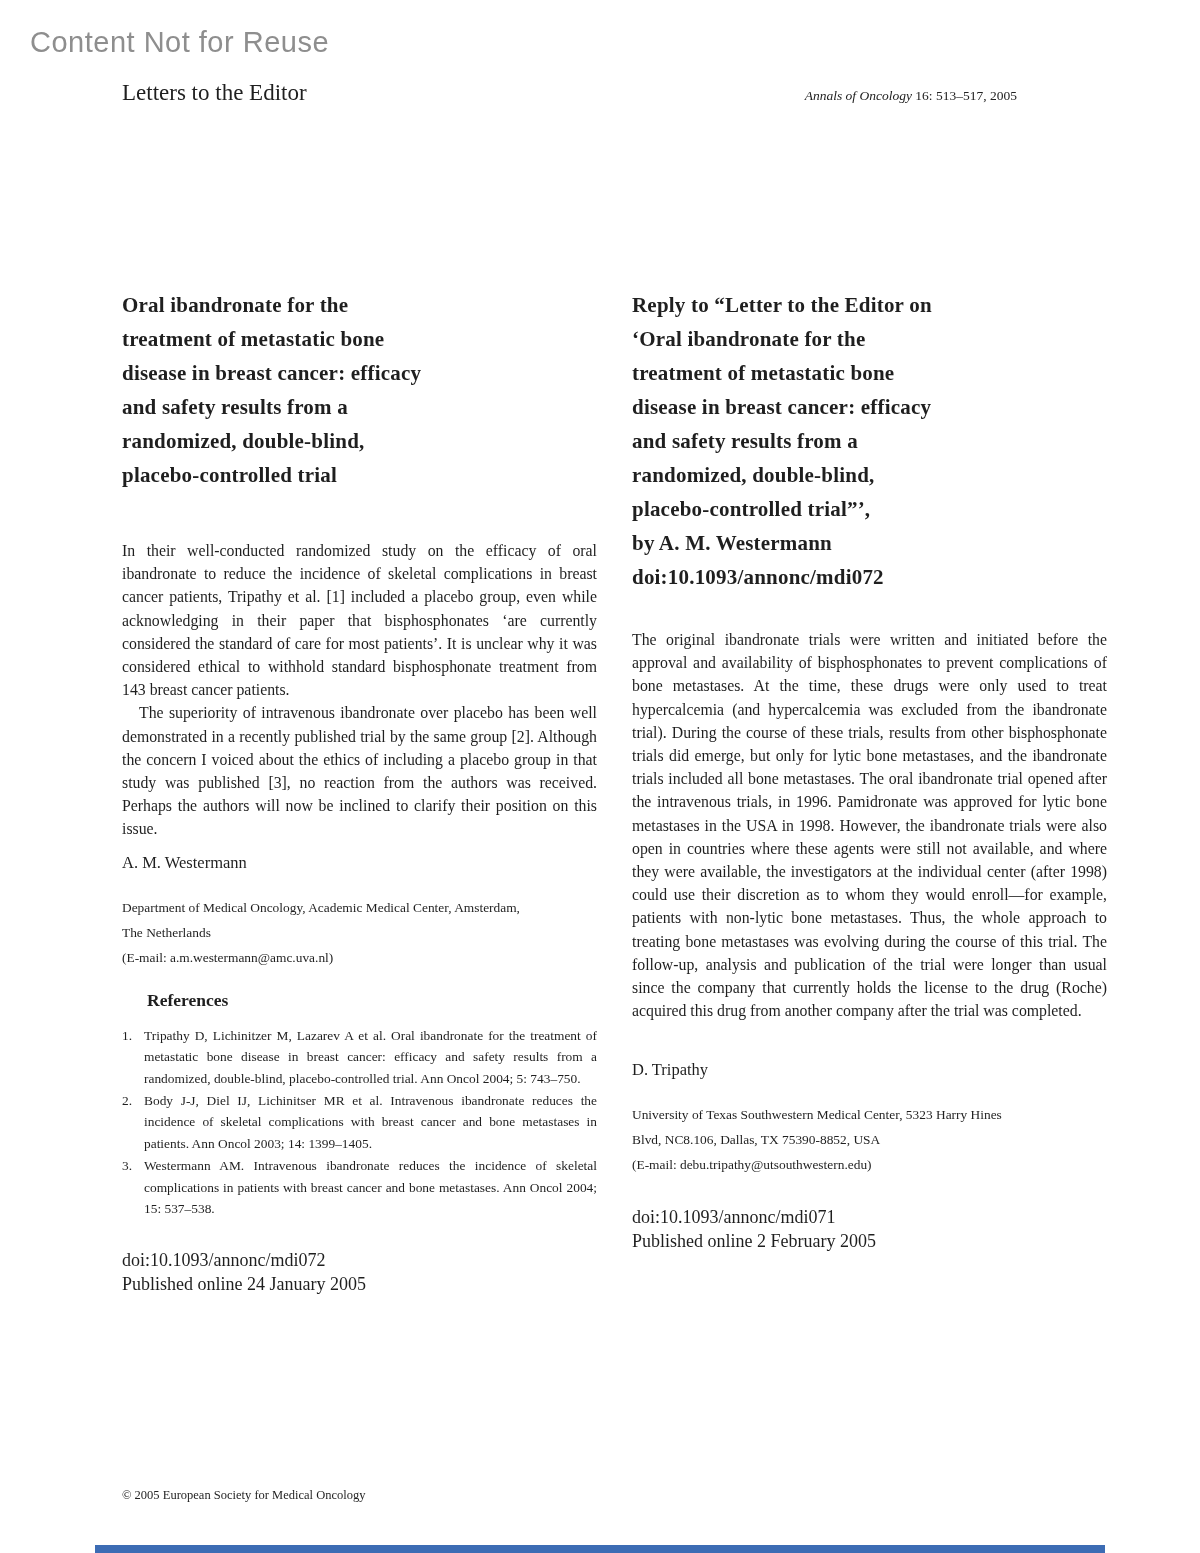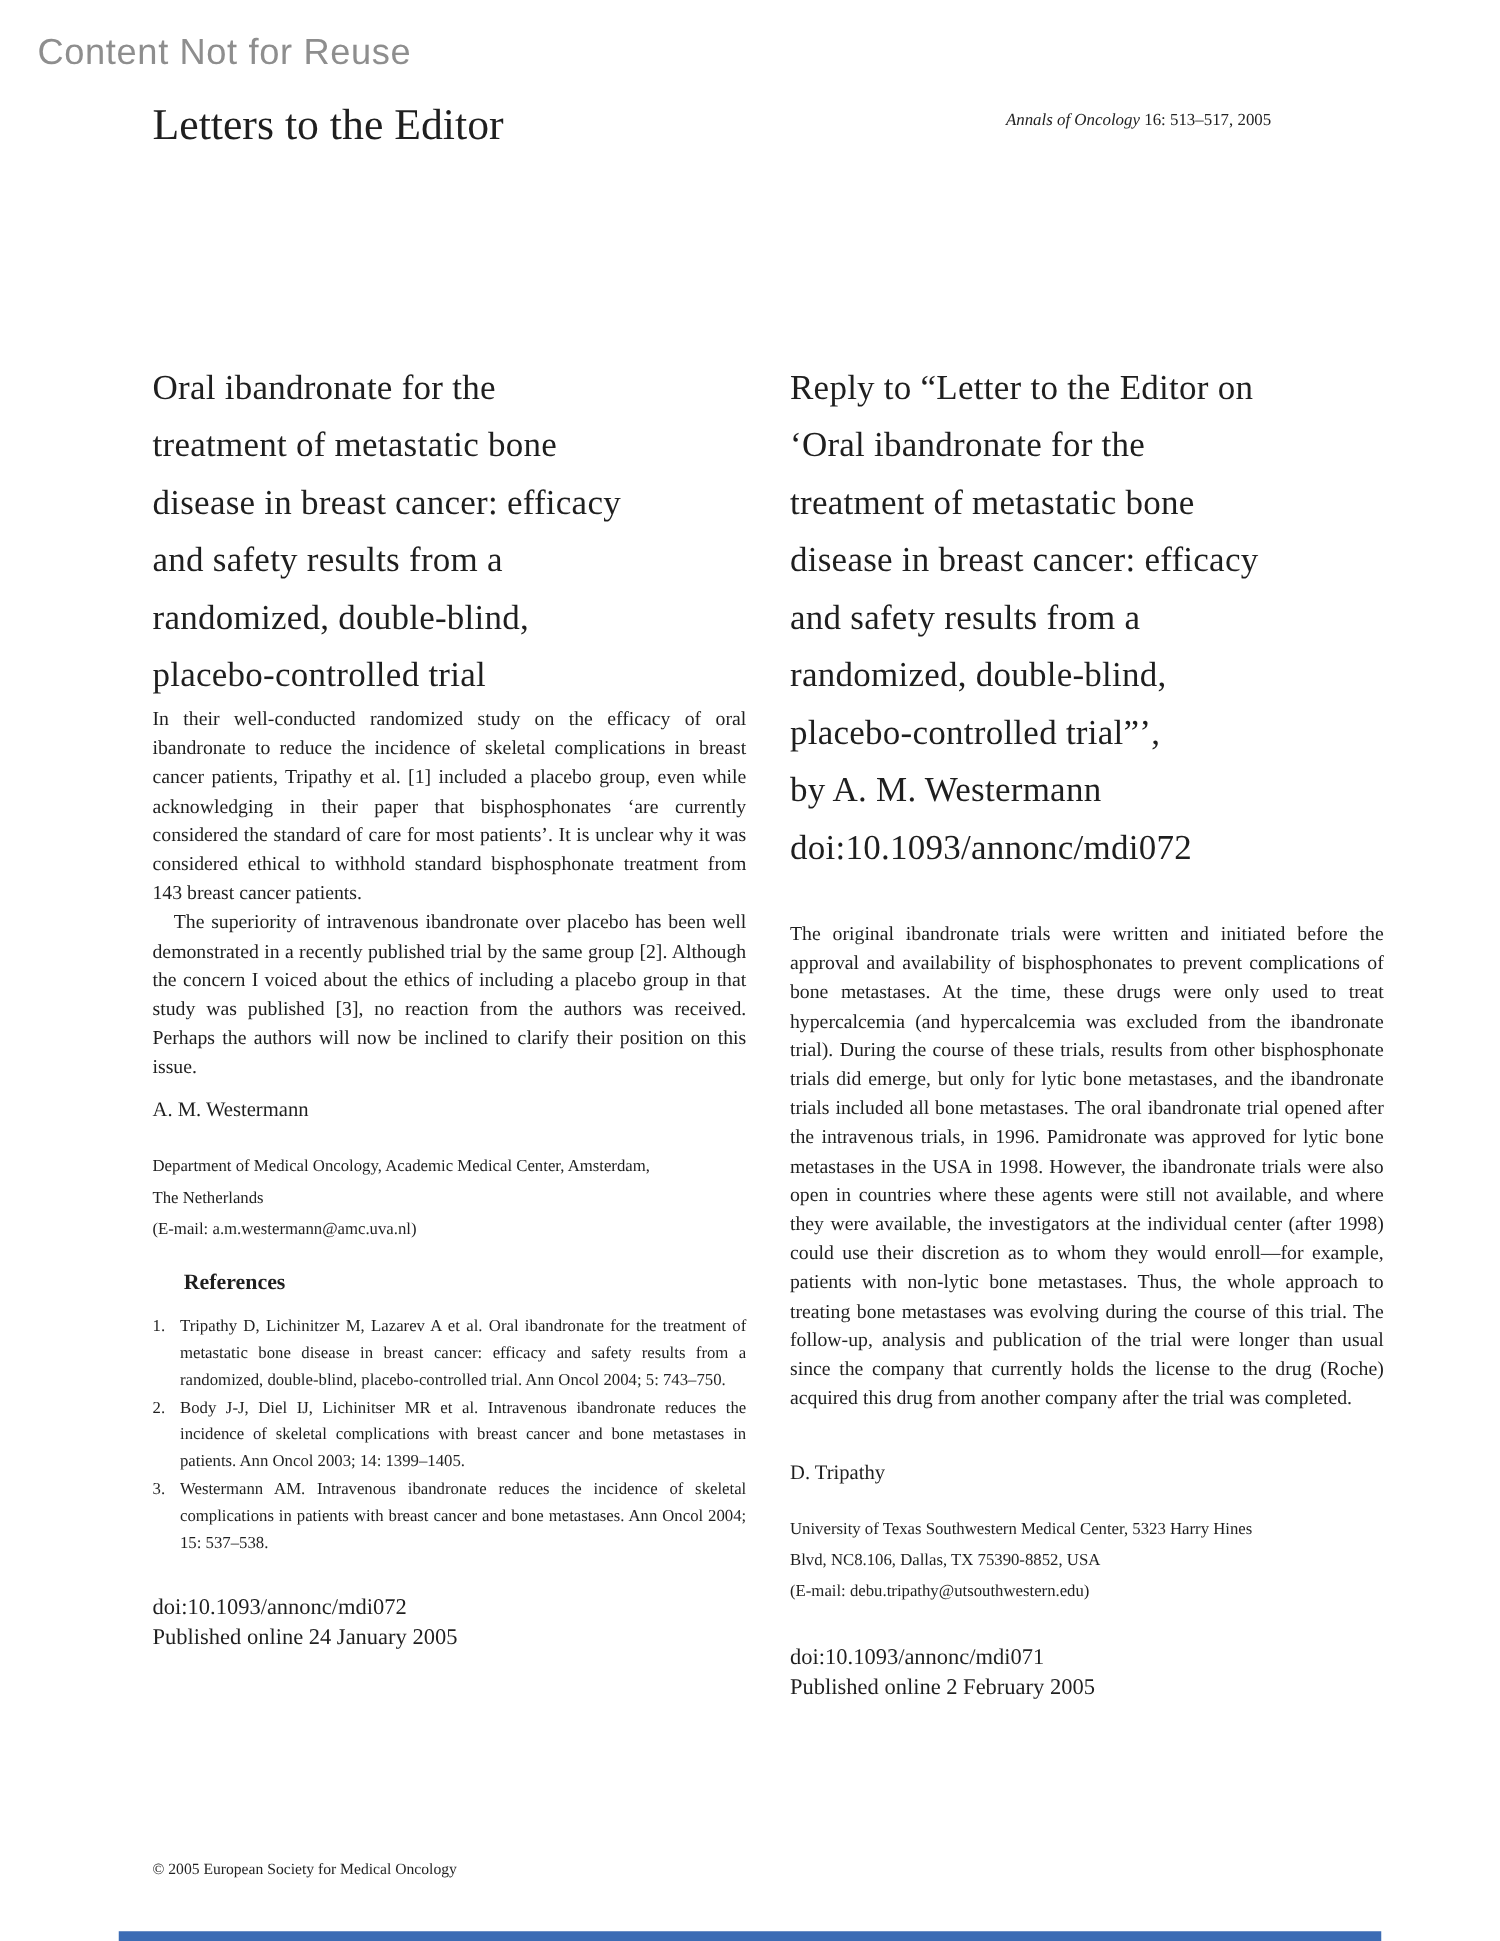--- a/index.html
+++ b/index.html
@@ -18,21 +18,21 @@
     top: 26px;
     font-family: "Liberation Sans", sans-serif;
     font-size: 29px;
     letter-spacing: 0.5px;
     color: #8e8e8e;
   }
   .section-title {
     position: absolute;
     left: 122px;
     top: 80px;
-    font-size: 35px;
+    font-size: 23px;
     font-weight: normal;
     font-family: Liberation Serif, serif;
   }
   .citation {
     position: absolute;
     right: 95px;
     top: 88px;
     font-size: 13.5px;
     color: #222;
     text-align: center;
@@ -41,33 +41,33 @@
   .columns {
     position: absolute;
     left: 122px;
     top: 288px;
     width: 985px;
     display: flex;
     gap: 35px;
   }
   .col { width: 475px; }
   .letter-title {
-    font-weight: normal;
-    font-size: 28px;
-    line-height: 46px;
+    font-weight: bold;
+    font-size: 21px;
+    line-height: 34px;
     white-space: pre-line;
     letter-spacing: 0.2px;
   }
   .body-par {
     font-size: 15.8px;
     line-height: 23.2px;
     text-align: justify;
     margin: 0;
   }
-  .left-p1 { }
+  .left-p1 { margin-top: 47px; }
   .left-p2 { text-indent: 17px; }
   .right-p1 { margin-top: 34px; }
   .author-name {
     font-size: 16.5px;
     margin-top: 12px;
   }
   .affiliation {
     margin-top: 22px;
     font-size: 13.4px;
     line-height: 25px;

